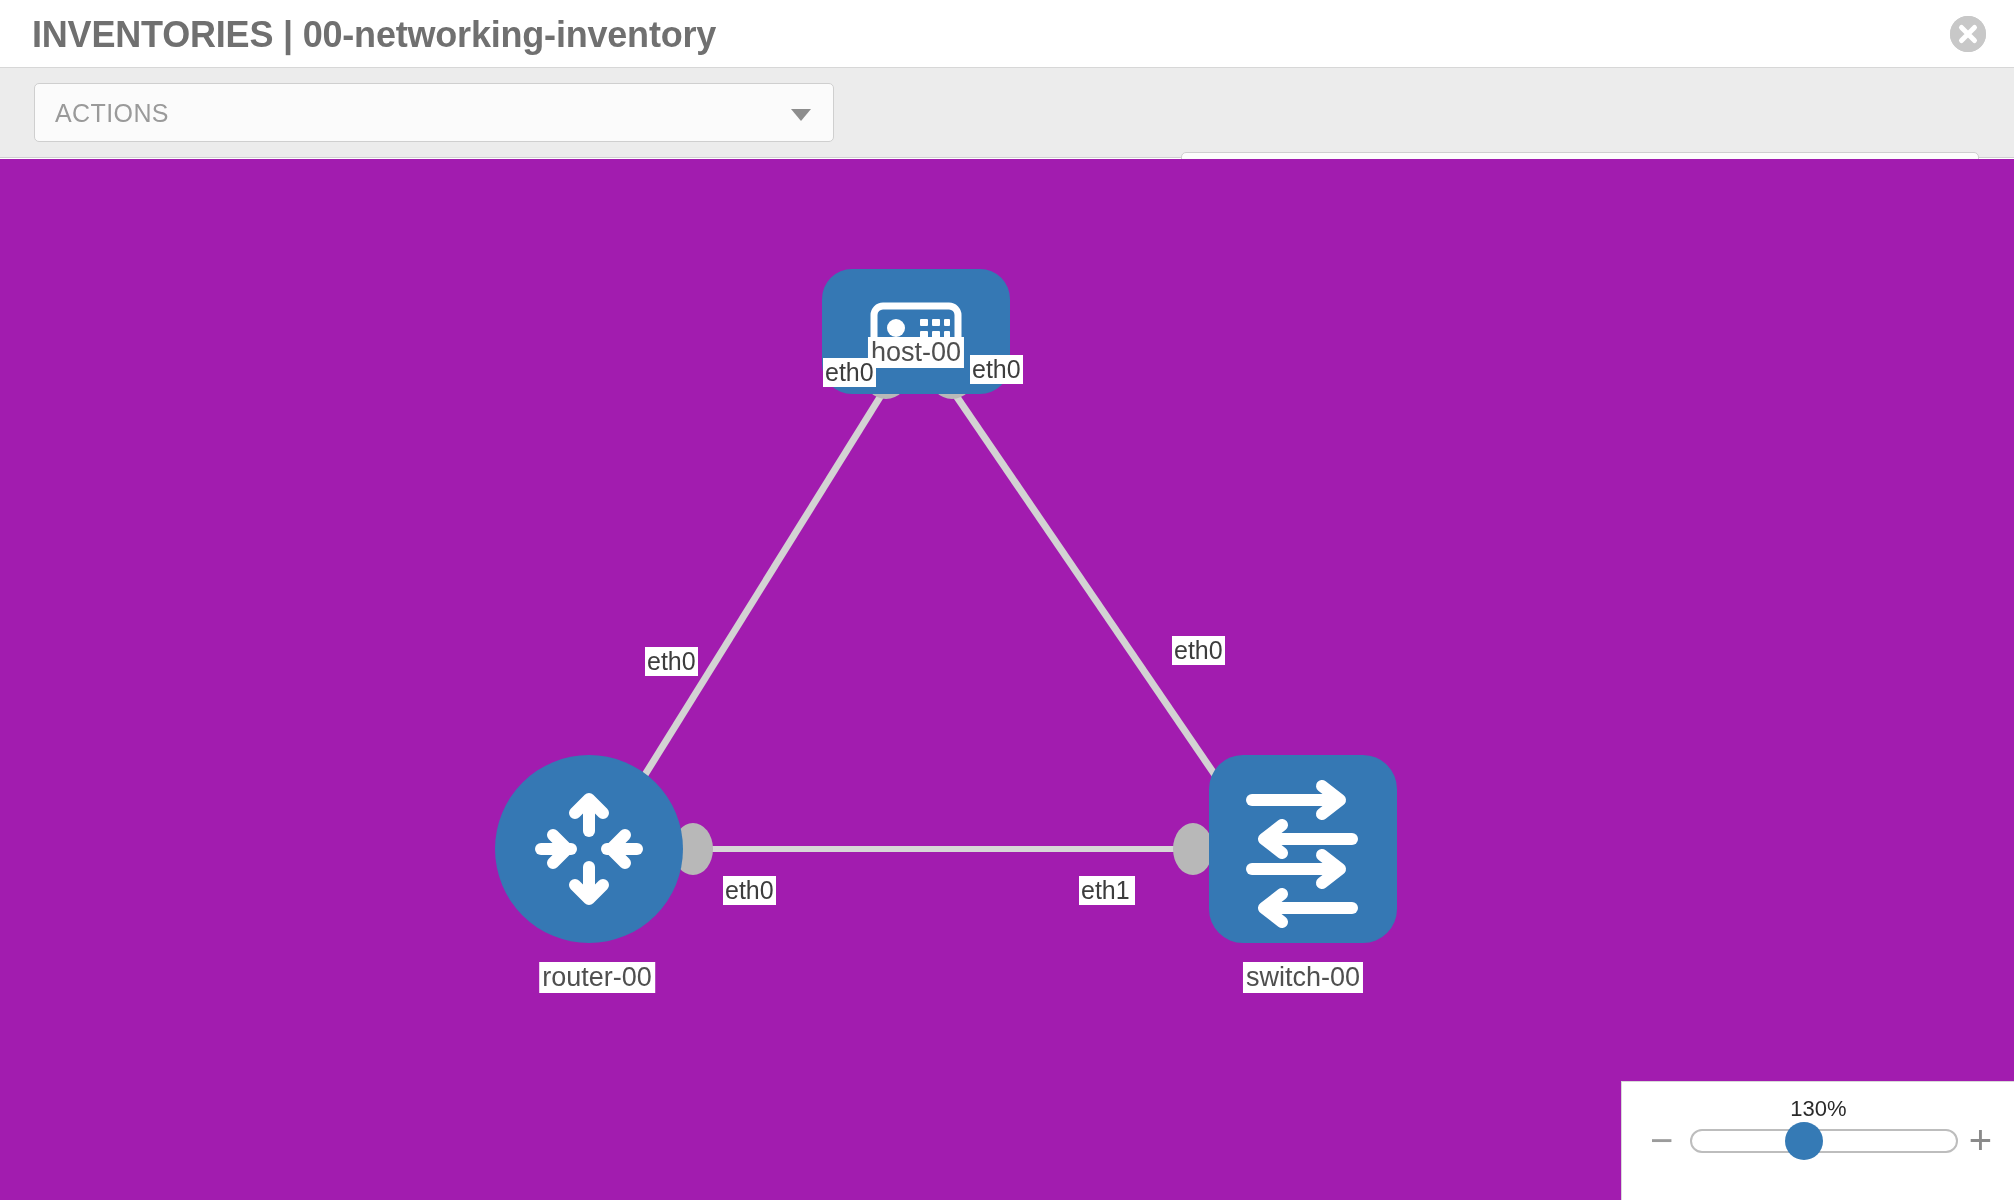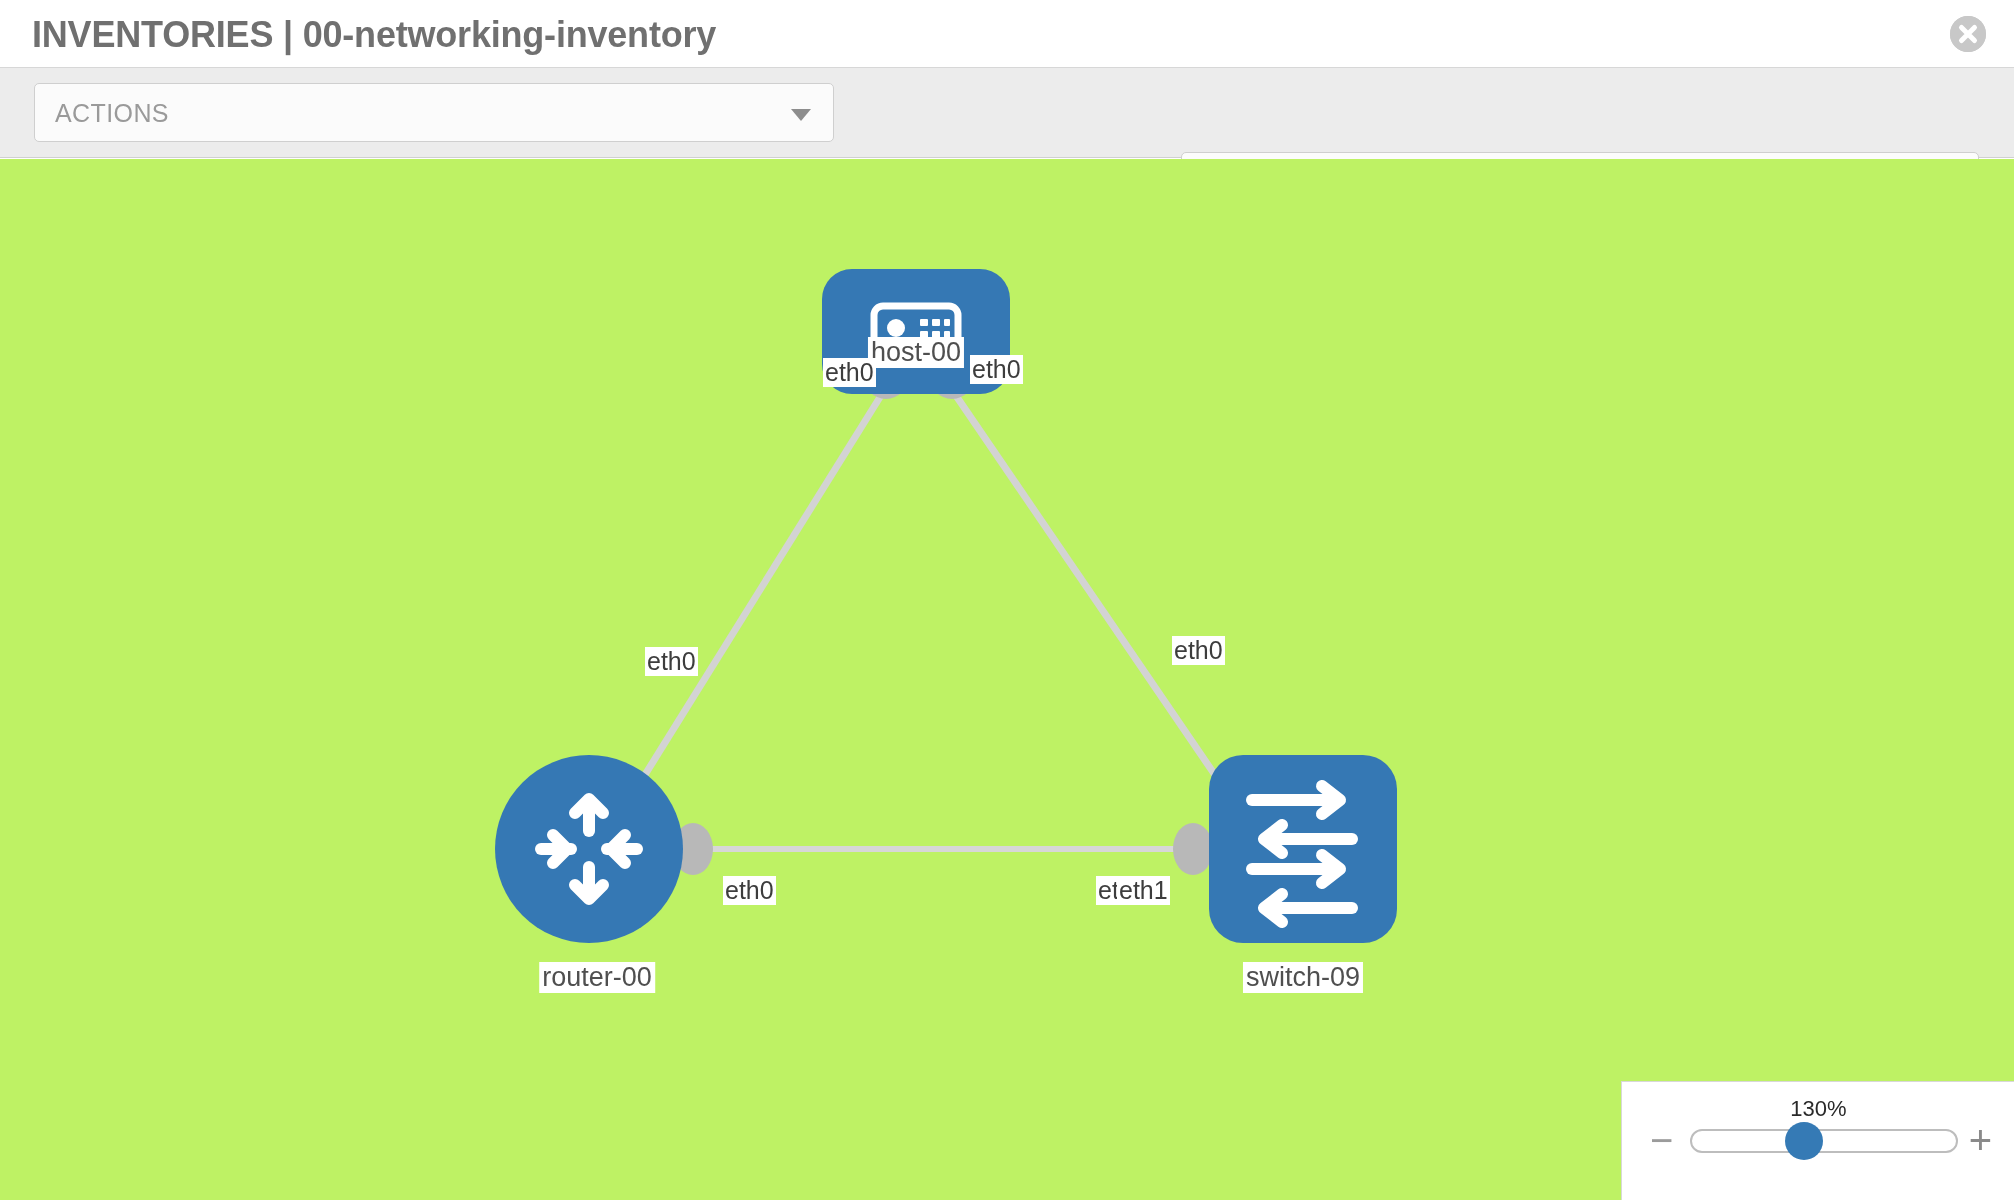--- a/index.html
+++ b/index.html
@@ -85,21 +85,21 @@
   .search-box .ph {
     position: absolute; left: 19px; top: 15px;
     font-size: 25px; color: #9a9a9a;
     letter-spacing: 0.4px;
   }
 
   
   .canvas {
     position: absolute; left: 0; top: 159px;
     width: 2014px; height: 1041px;
-    background: #bef264;
+    background: #a21caf;
     overflow: hidden;
   }
   .graph-svg { position: absolute; left: 0; top: 0; }
 
   .node-label {
     position: absolute;
     font-size: 27px; color: #4f4f4f;
     background: #ffffff;
     padding: 0 3px;
     white-space: nowrap;
@@ -255,29 +255,29 @@
           <path d="M1252 710 L1338 710"></path>
             <path d="M1322 696 L1340 710 L1322 724"></path>
           <path d="M1352 749 L1266 749"></path>
             <path d="M1282 735 L1264 749 L1282 763"></path>
         </g>
       </g>
     </svg>
 
     <div class="node-label" style="left:916px; top:178px;">host-00</div>
     <div class="node-label" style="left:589px; top:803px;margin-left:8px;">router-00</div>
-    <div class="node-label" style="left:1303px; top:803px;">switch-09</div>
+    <div class="node-label" style="left:1303px; top:803px;">switch-00</div>
 
     <div class="iface-label" style="left:823px; top:199px;">eth0</div>
     <div class="iface-label" style="left:970px; top:196px;">eth0</div>
     <div class="iface-label" style="left:645px; top:488px;">eth0</div>
     <div class="iface-label" style="left:1172px; top:477px;">eth0</div>
     <div class="iface-label" style="left:723px; top:717px;">eth0</div>
     <div class="iface-label" style="left:1096px; top:717px;">eth</div>
-    <div class="iface-label" style="left:1117px; top:717px;">eth1</div>
+    <div class="iface-label" style="left:1079px; top:717px;">eth1</div>
   </div>
 
   <div class="zoom-panel">
     <div class="zoom-pct">130%</div>
     <div class="zoom-minus">−</div>
     <div class="zoom-track"></div>
     <div class="zoom-thumb"></div>
     <div class="zoom-plus">+</div>
   </div>
 

